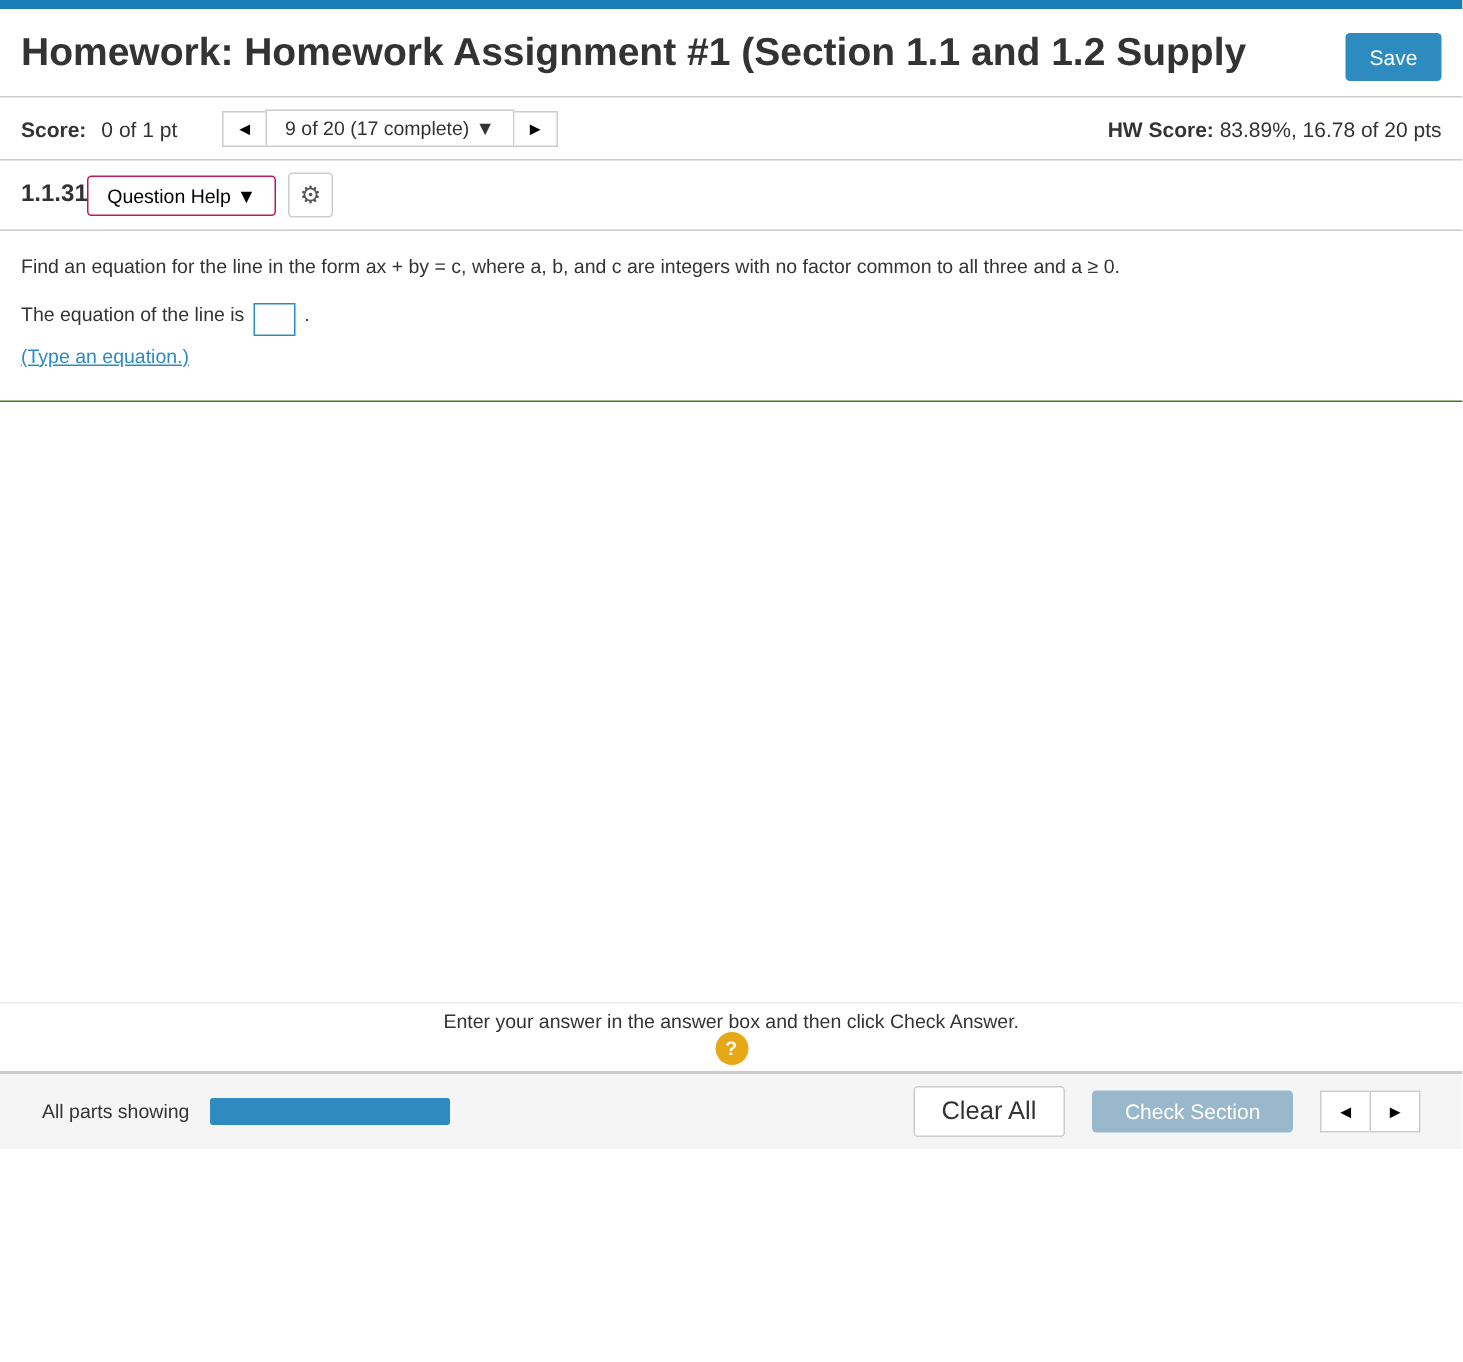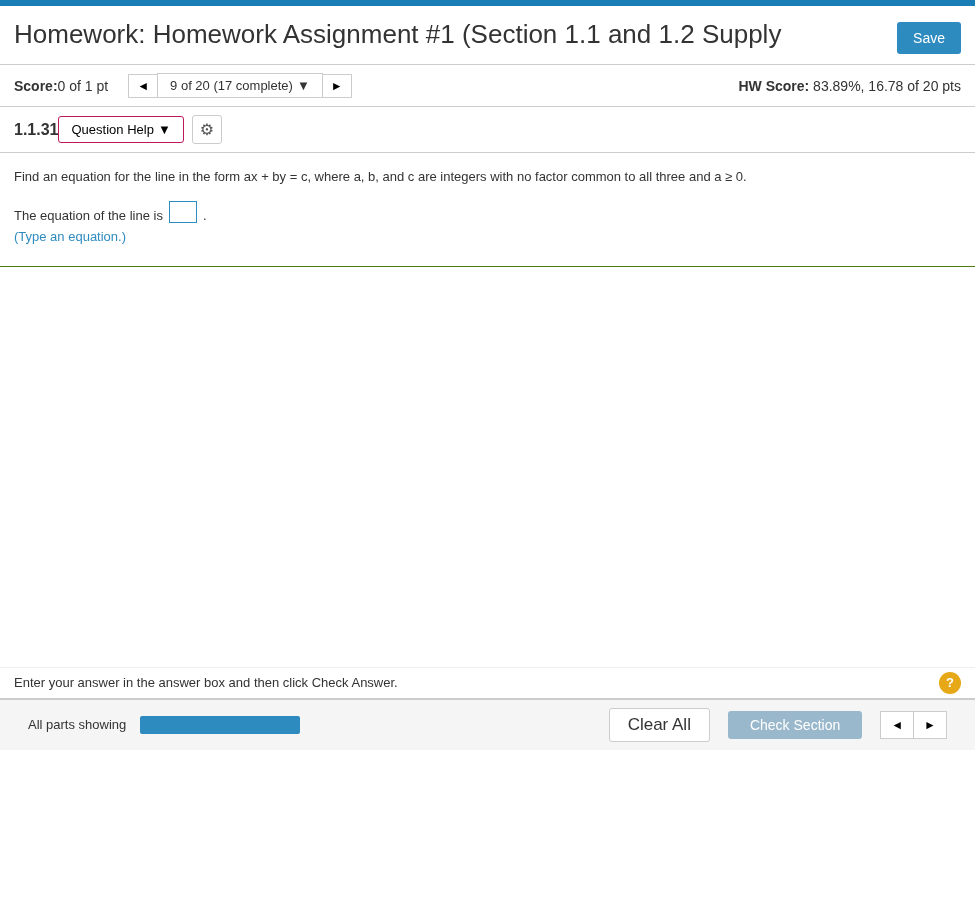--- a/index.html
+++ b/index.html
@@ -3,25 +3,25 @@
   <meta charset="utf-8">
   <style>
     * { box-sizing: border-box; margin: 0; padding: 0; }
     body { font-family: Arial, sans-serif; font-size: 14px; background: #fff; color: #333; width: 975px; min-height: 908px; overflow-x: hidden; }
 
     
     .top-bar { height: 6px; background: #1a7db5; width: 100%; }
 
     
     .header { display: flex; align-items: flex-start; justify-content: space-between; padding: 12px 14px 10px 14px; border-bottom: 1px solid #ccc; }
-    .header-title { font-size: 26px; font-weight: normal; color: #333; line-height: 1.25; max-width: 840px; }
+    .header-title { font-size: 26px; font-weight: bold; color: #333; line-height: 1.25; max-width: 840px; }
     .save-btn { background: #2e8bc0; color: #fff; border: none; padding: 8px 16px; font-size: 14px; cursor: pointer; border-radius: 3px; white-space: nowrap; margin-top: 4px; }
 
     
-    .score-row { display: flex; align-items: center; padding: 8px 14px; border-bottom: 1px solid #ccc; }
+    .score-row { display: flex; align-items: center; padding: 8px 14px; border-bottom: 1px solid #ccc; gap: 10px; }
     .score-label { font-weight: bold; font-size: 14px; }
     .score-value { font-size: 14px; }
     .nav-area { display: flex; align-items: center; gap: 0; margin: 0 auto 0 20px; }
     .nav-btn { background: #fff; border: 1px solid #ccc; padding: 4px 8px; cursor: pointer; font-size: 12px; }
     .nav-btn:first-child { border-right: none; }
     .nav-btn:last-child { border-left: none; }
     .nav-center { border: 1px solid #ccc; padding: 4px 12px; font-size: 13px; display: flex; align-items: center; gap: 4px; }
     .hw-score { font-size: 14px; margin-left: 10px; }
     .hw-score-bold { font-weight: bold; }
 
@@ -29,29 +29,29 @@
     .question-num-row { display: flex; align-items: center; padding: 8px 14px; border-bottom: 1px solid #ccc; }
     .question-num { font-size: 16px; font-weight: bold; color: #333; }
     .question-help-area { display: flex; align-items: center; gap: 8px; }
     .question-help-btn { background: #fff; border: 1px solid #be185d; padding: 5px 12px; font-size: 13px; cursor: pointer; border-radius: 3px; display: flex; align-items: center; gap: 4px; }
     .gear-icon { font-size: 16px; color: #555; cursor: pointer; border: 1px solid #ccc; padding: 4px 7px; border-radius: 3px; }
 
     
     .question-content { padding: 14px 14px 22px 14px; border-bottom: 1px solid #4d7c0f; }
     .question-instruction { font-size: 13px; color: #333; margin-bottom: 14px; line-height: 1.5; }
     .question-given { font-size: 13px; color: #c0392b; margin-bottom: 14px; font-weight: normal; }
-    .answer-row { display: flex; align-items: flex-end; gap: 6px; font-size: 13px; margin-bottom: 6px; }
+    .answer-row { display: flex; align-items: flex-start; gap: 6px; font-size: 13px; margin-bottom: 6px; }
     .answer-box { width: 28px; height: 22px; border: 1px solid #2e8bc0; display: inline-block; }
-    .type-hint { font-size: 13px; color: #2e8bc0; }
+    .type-hint { font-size: 13px; color: #2e8bc0; text-decoration: underline; }
 
     
     .main-area { flex: 1; min-height: 400px; padding: 14px; }
 
     
-    .bottom-instruction { padding: 4px 14px; font-size: 13px; color: #333; border-top: 1px solid #eee; display: flex; align-items: center; justify-content: space-between; }
+    .bottom-instruction { padding: 4px 14px; font-size: 13px; color: #333; border-top: 1px solid #eee; display: flex; align-items: center; justify-content: space-between; flex-direction: column; }
     .help-circle { width: 22px; height: 22px; background: #e6a817; border-radius: 50%; display: flex; align-items: center; justify-content: center; color: #fff; font-weight: bold; font-size: 13px; cursor: pointer; }
 
     
     .footer-bar { display: flex; align-items: center; padding: 8px 28px; border-top: 2px solid #ccc; background: #f5f5f5; gap: 14px; height: 52px; }
     .all-parts-label { font-size: 13px; font-weight: normal; color: #333; white-space: nowrap; }
     .progress-bar-container { width: 160px; height: 18px; background: #2e8bc0; border-radius: 2px; }
     .clear-all-btn { background: #fff; border: 1px solid #ccc; padding: 6px 18px; font-size: 17px; cursor: pointer; border-radius: 3px; color: #333; margin-left: auto; }
     .check-answer-btn { background: #9ab8cc; border: none; padding: 6px 22px; font-size: 14px; cursor: pointer; border-radius: 3px; color: #fff; margin-left: 4px; }
     .footer-nav-btns { display: flex; gap: 0; margin-left: 4px; }
     .footer-nav-btn { background: #fff; border: 1px solid #ccc; padding: 6px 10px; font-size: 12px; cursor: pointer; }

